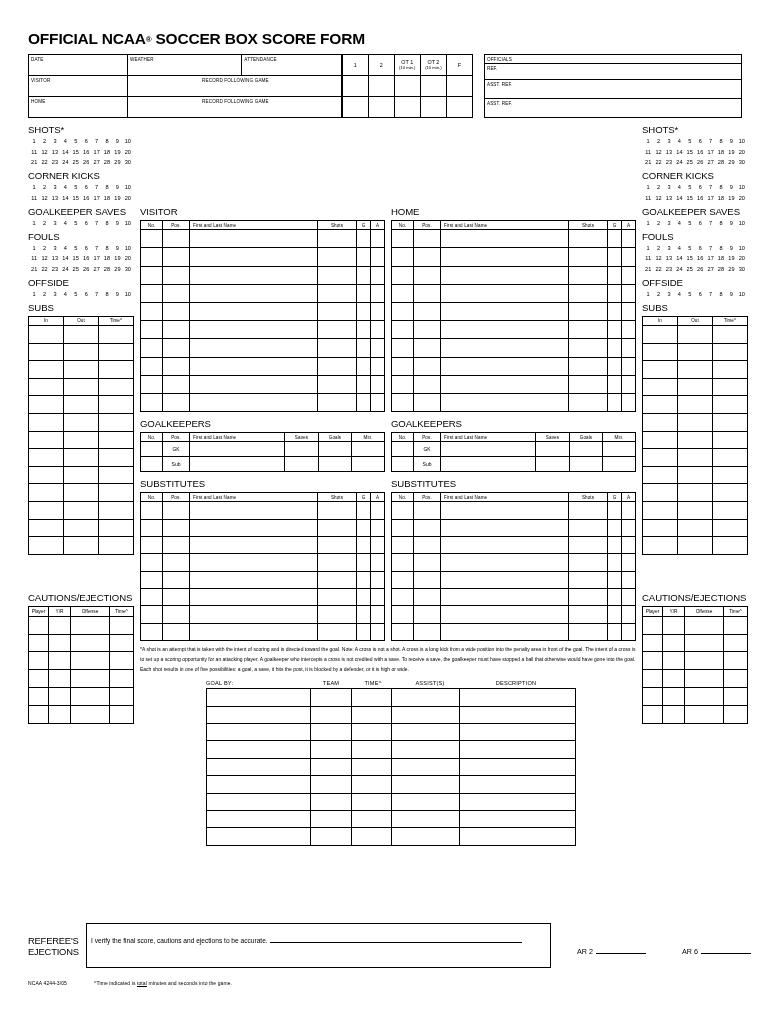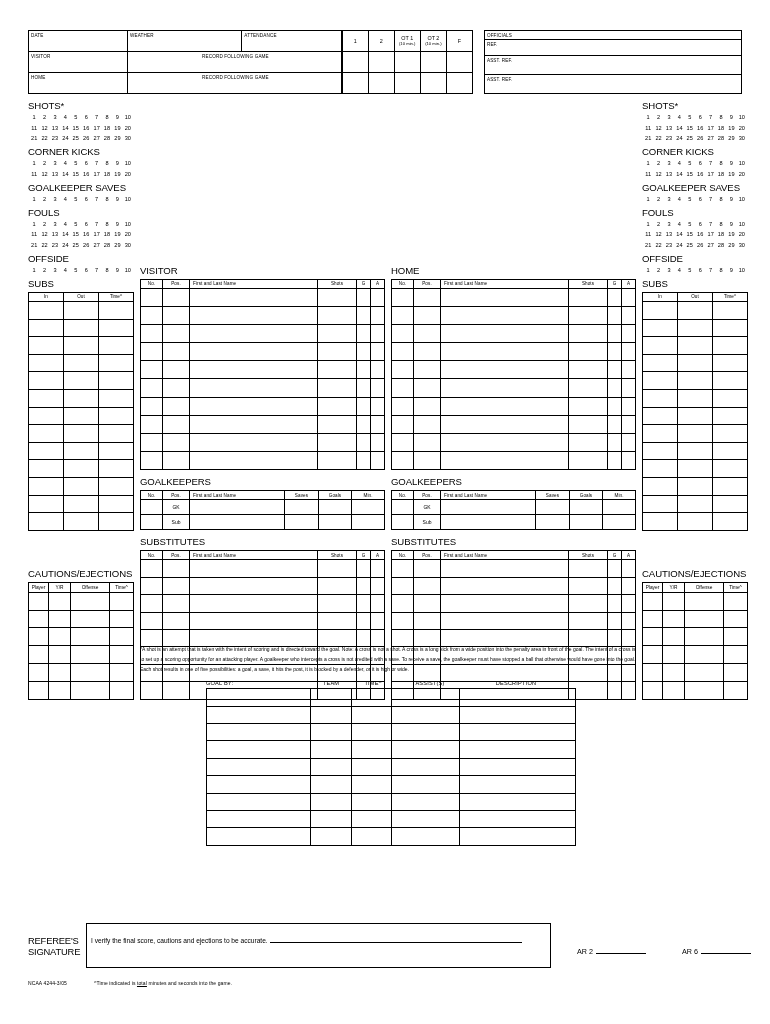--- a/index.html
+++ b/index.html
@@ -39,21 +39,21 @@
   }
 
   
   .hdr-wrap { display: flex; gap: 6px; }
   .hdr-left { border-collapse: collapse; }
   .hdr-left td { height: 21px; }
   .hdr-score td { text-align: center; font-size: 5.4px; line-height: 1.15; }
   .hdr-right td { height: 21px; }
 
   
-  .body-wrap { display: flex; gap: 6px; margin-top: 6px; align-items: flex-end; }
+  .body-wrap { display: flex; gap: 6px; margin-top: 6px; align-items: center; }
   .col-stats { width: 106px; flex: 0 0 106px; }
   .col-team  { width: 245px; flex: 0 0 245px; }
 
   .sec-head {
     font-size: 9.6px;
     letter-spacing: -0.1px;
     margin: 0 0 3px 0;
     white-space: nowrap;
   }
   .sec-head.tight { margin-top: 5px; }
@@ -152,20 +152,23 @@
     display: flex; margin-top: 10px; font-size: 5.0px; letter-spacing: .1px;
   }
   .bottom .code { width: 66px; }
   .bottom u { text-decoration: underline; }
 </style>
 </head>
 <body>
 
 <div class="page">
 
+  <div class="title">
+    <span>OFFICIAL NCAA</span><span class="reg">®</span><span> SOCCER BOX SCORE FORM</span>
+  </div>
 
   <div class="hdr-wrap">
     <table class="hdr-left">
       <tbody>
           <tr>
         <td class="lbl" style="width:103px">DATE</td>
         <td class="lbl" style="width:119px">WEATHER</td>
         <td class="lbl" style="width:103px">ATTENDANCE</td>
       </tr>
       <tr>
@@ -1322,21 +1325,21 @@
               <td></td>
             </tr>
           </tbody>
       </table>
     </div>
   </div>
 
   <div class="sig-wrap" style="position:absolute; left:0; top:884px;">
     <div class="sig-label">
       <div>REFEREE'S</div>
-      <div>SIGNATURE</div>
+      <div>EJECTIONS</div>
     </div>
     <div class="sig-box">
       <span>I verify the final score, cautions and ejections to be accurate.</span><span class="sig-line"></span>
     </div>
     <div class="ar">
       <span>AR 2</span><span class="ar-line"></span>
     </div>
     <div class="ar" style="margin-left:36px">
       <span>AR 6</span><span class="ar-line"></span>
     </div>

